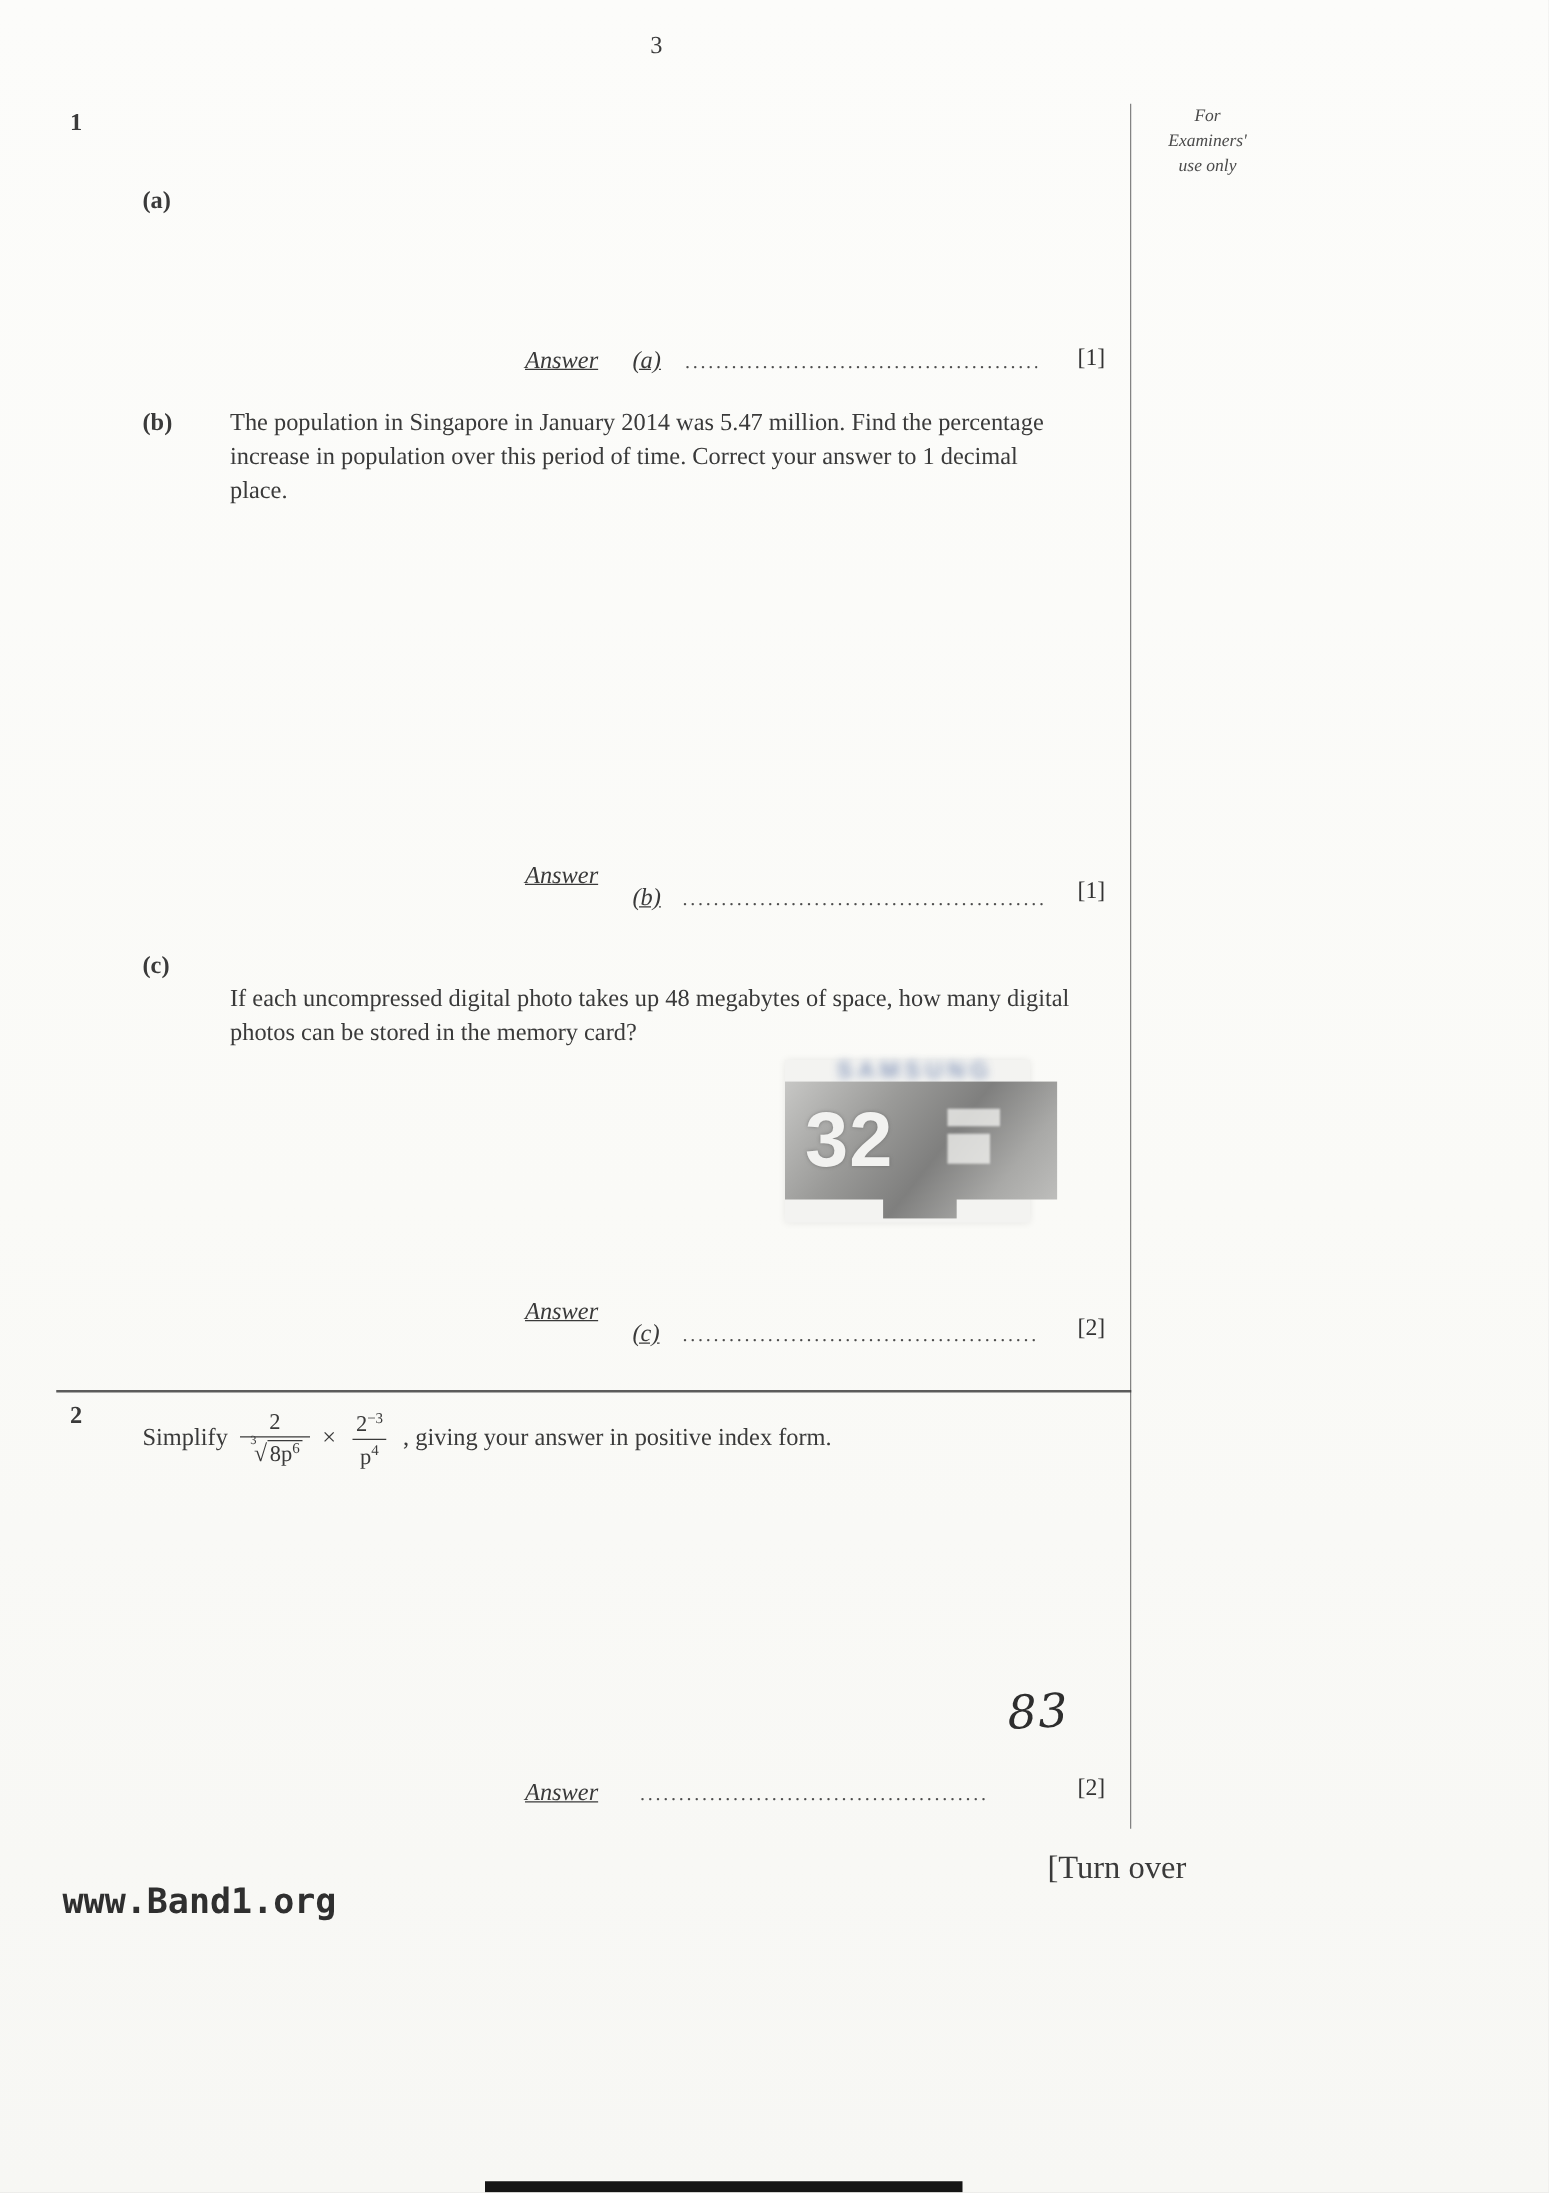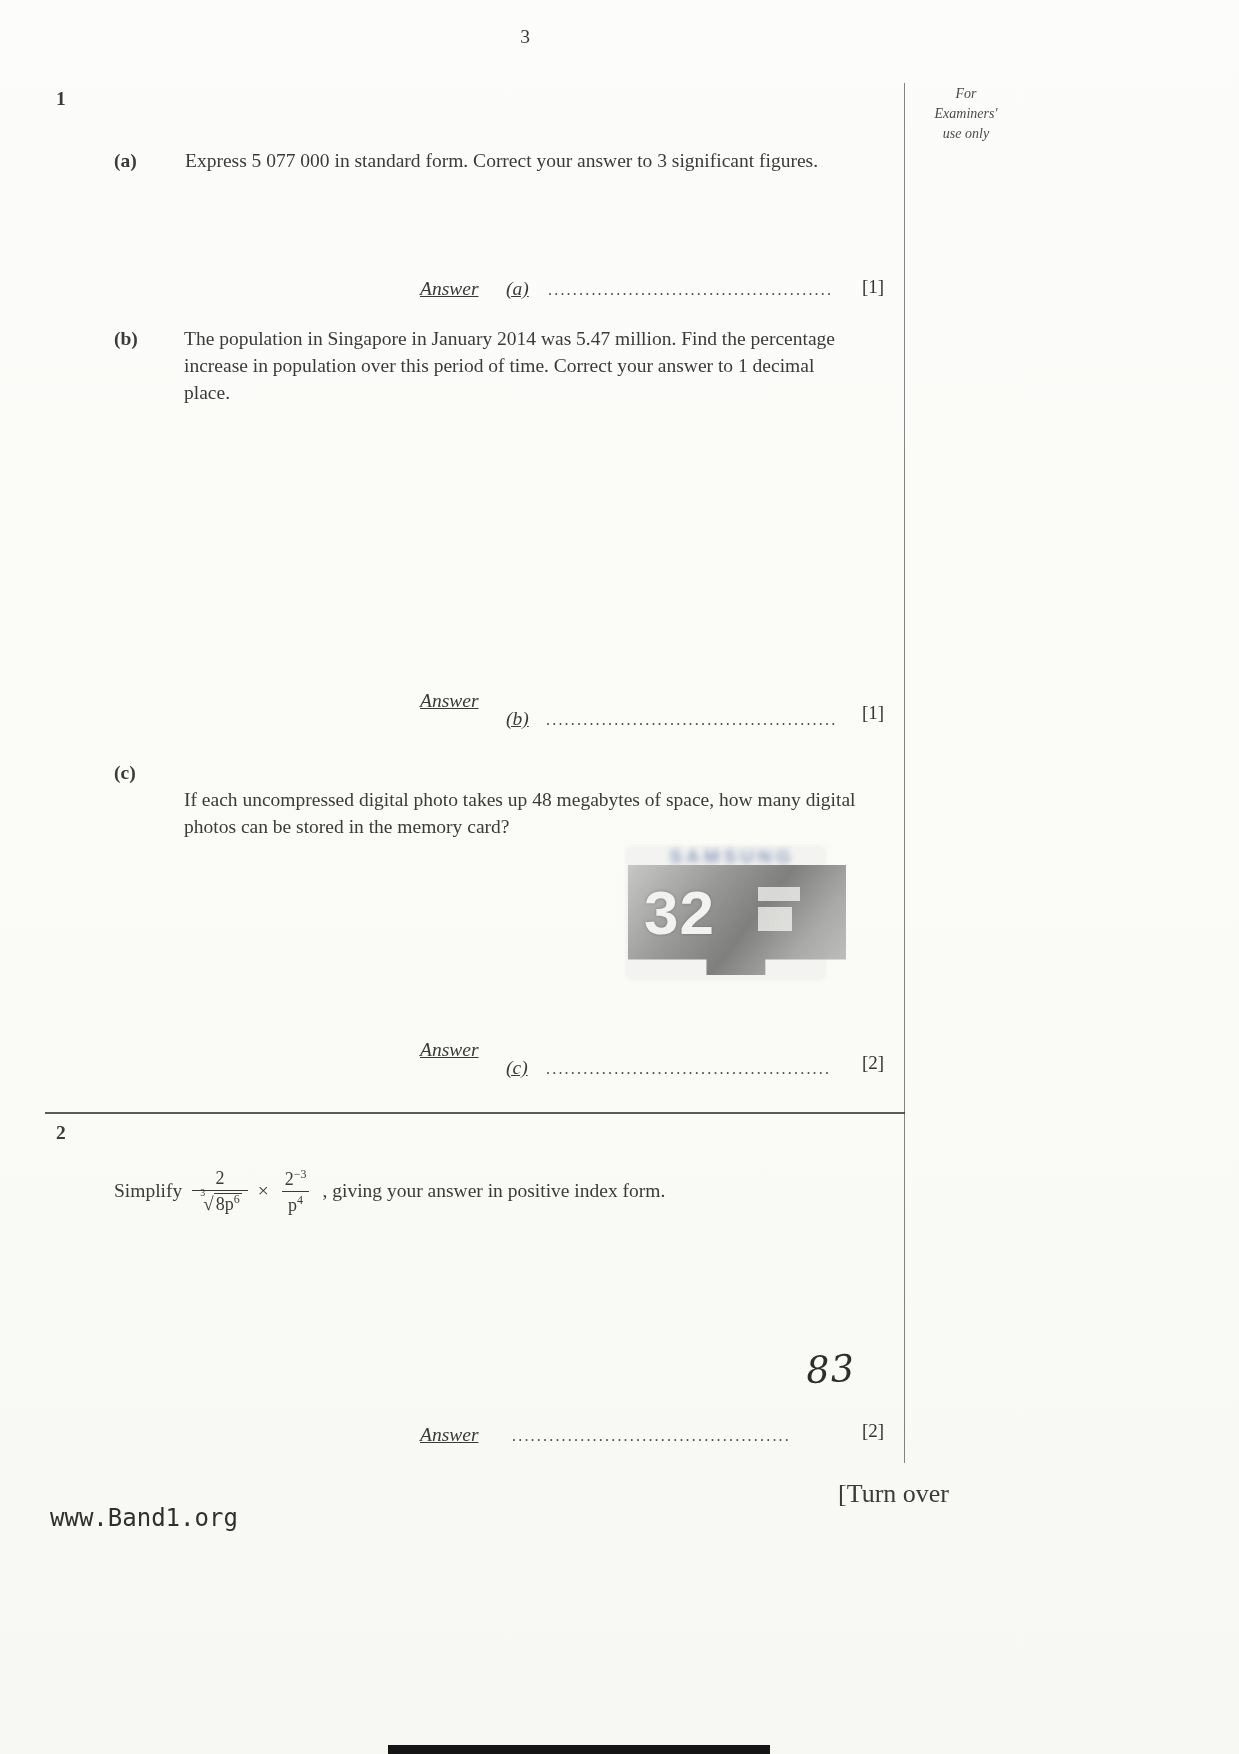--- a/index.html
+++ b/index.html
@@ -72,21 +72,20 @@
   <div class="abs txt" style="left:505px;top:24px;width:40px;text-align:center;">3</div>
 
   <div class="abs vline" style="left:904px;top:83px;height:1380px;"></div>
   <div class="abs small-it" style="left:912px;top:86px;width:108px;">For</div>
   <div class="abs small-it" style="left:912px;top:106px;width:108px;">Examiners'</div>
   <div class="abs small-it" style="left:912px;top:126px;width:108px;">use only</div>
 
   <div class="abs txt bold" style="left:56px;top:86px;">1</div>
 
   <div class="abs txt bold" style="left:114px;top:148px;">(a)</div>
-  <div class="abs txt" style="left:185px;top:148px;width:688px;">Express 5 077 000 in standard form.  Correct your answer to 3 significant figures.</div>
 
   <div class="abs txt it" style="left:420px;top:276px;">Answer</div>
   <div class="abs txt it" style="left:506px;top:276px;">(a)</div>
   <div class="abs" style="left:548px;top:281px;">
     <span class="dots" style="width:282px;">......................................................................</span>
   </div>
   <div class="abs marks" style="left:862px;top:276px;">[1]</div>
 
   <div class="abs txt bold" style="left:114px;top:326px;">(b)</div>
   <div class="abs txt" style="left:184px;top:326px;width:662px;">The population in Singapore in January 2014 was 5.47 million.  Find the percentage increase in population over this period of time.  Correct your answer to 1 decimal place.</div>
@@ -114,21 +113,21 @@
   <div class="abs txt it" style="left:506px;top:1055px;">(c)</div>
   <div class="abs" style="left:546px;top:1060px;">
     <span class="dots" style="width:286px;">......................................................................</span>
   </div>
   <div class="abs marks" style="left:862px;top:1052px;">[2]</div>
 
   <div class="abs hline" style="left:45px;top:1112px;width:860px;"></div>
 
   <div class="abs txt bold" style="left:56px;top:1120px;">2</div>
 
-  <div class="abs formula-row" style="left:114px;top:1128px;margin-top:40px;">
+  <div class="abs formula-row" style="left:114px;top:1128px;">
     <span>Simplify</span>
     <span class="frac">
       <span class="num">2</span>
       <span class="den">
         <span class="rad"><sup class="ridx">3</sup><span class="rsign">√</span><span class="rbody"><span>8p</span><sup>6</sup></span></span>
       </span>
     </span>
     <span>×</span>
     <span class="frac">
       <span class="num"><span>2</span><sup>−3</sup></span>
@@ -139,17 +138,17 @@
 
   <div class="abs handwriting" style="left:806px;top:1348px;">83</div>
 
   <div class="abs txt it" style="left:420px;top:1422px;">Answer</div>
   <div class="abs" style="left:512px;top:1427px;">
     <span class="dots" style="width:278px;">......................................................................</span>
   </div>
   <div class="abs marks" style="left:862px;top:1420px;">[2]</div>
 
   <div class="abs txt" style="left:838px;top:1476px;font-size:26px;">[Turn over</div>
-  <div class="abs mono" style="left:50px;top:1504px;font-size:24px;color:#2f2f2f;">www.Band1.org</div>
+  <div class="abs mono" style="left:50px;top:1504px;font-size:28px;color:#2f2f2f;font-weight:bold;">www.Band1.org</div>
 
   <div class="abs bottombar" style="left:388px;top:1745px;width:382px;height:9px;"></div>
 
 </div>
 
 </body></html>

